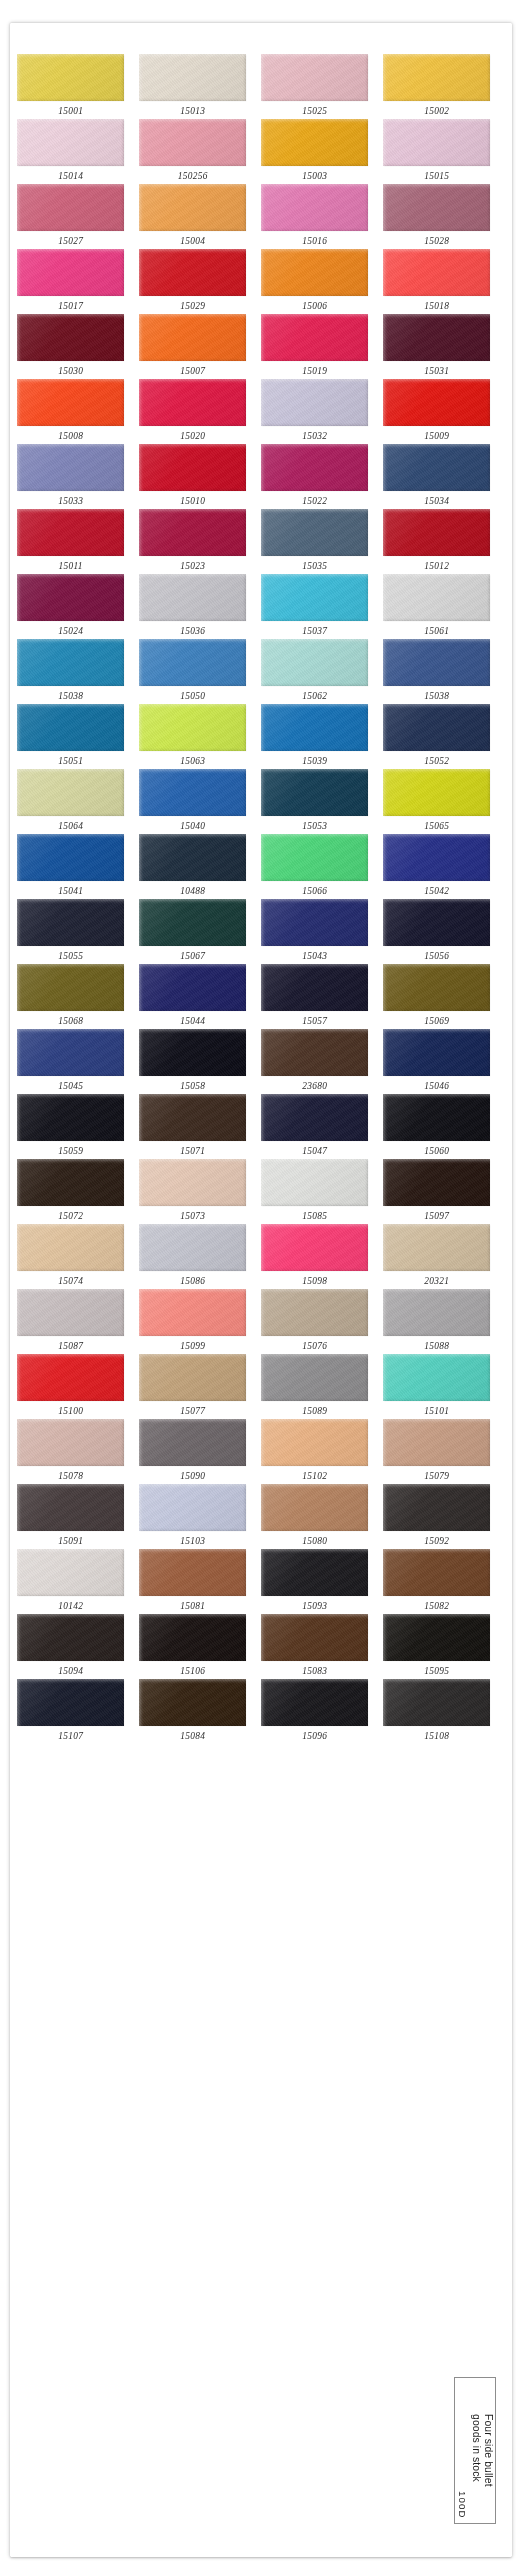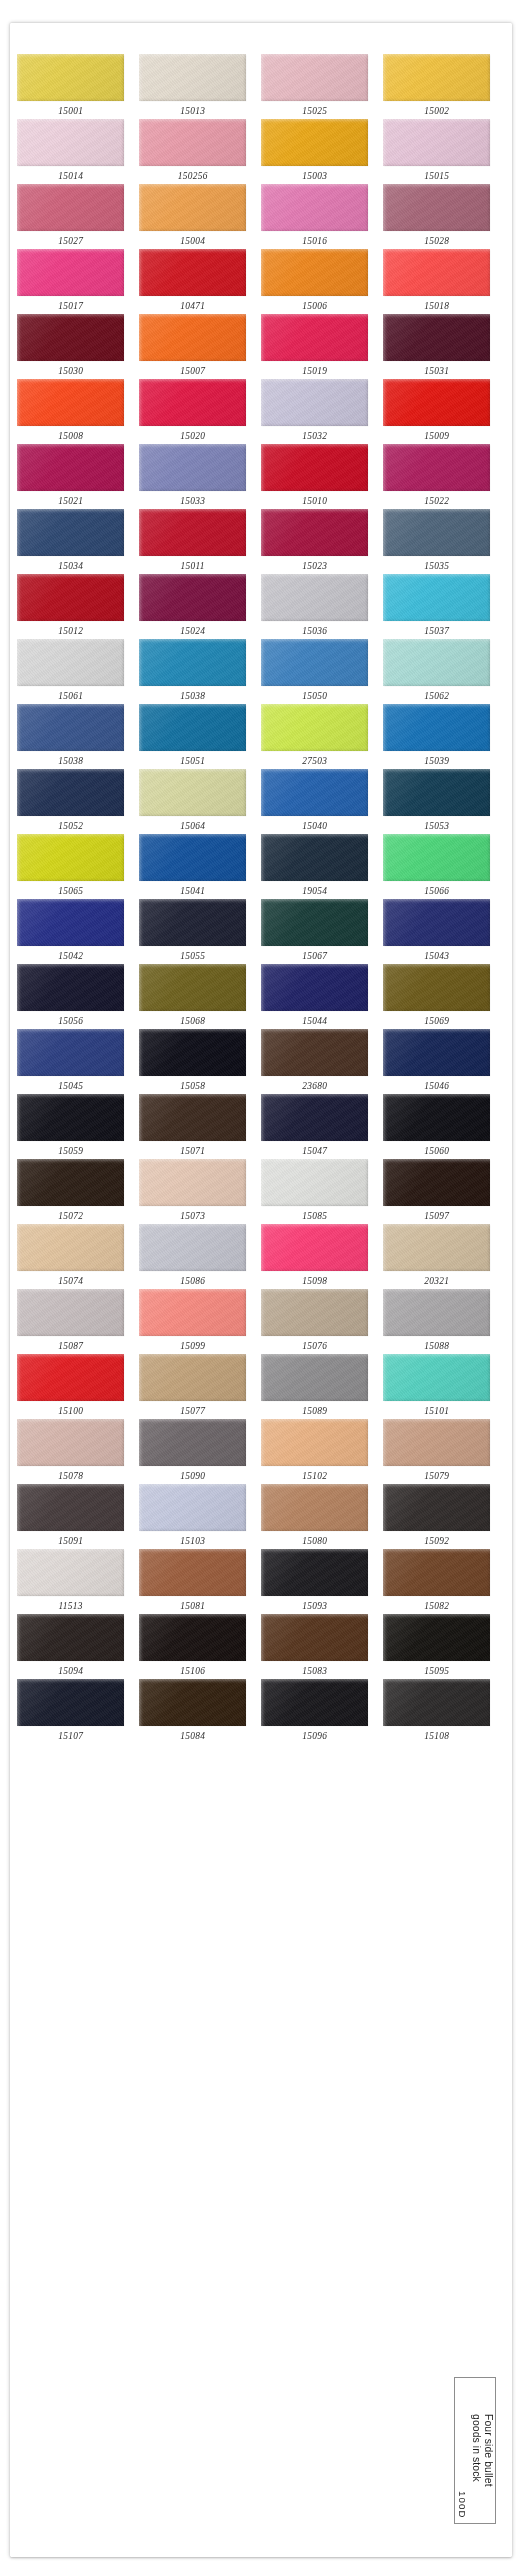--- a/index.html
+++ b/index.html
@@ -158,21 +158,21 @@
       <div class="cell">
         <div class="swatch" style="background-color: rgb(164, 100, 118);"></div>
         <div class="label">15028</div>
       </div>
       <div class="cell">
         <div class="swatch" style="background-color: rgb(236, 59, 132);"></div>
         <div class="label">15017</div>
       </div>
       <div class="cell">
         <div class="swatch" style="background-color: rgb(206, 21, 31);"></div>
-        <div class="label">10471</div>
+        <div class="label">15029</div>
       </div>
       <div class="cell">
         <div class="swatch" style="background-color: rgb(236, 133, 28);"></div>
         <div class="label">15006</div>
       </div>
       <div class="cell">
         <div class="swatch" style="background-color: rgb(251, 75, 73);"></div>
         <div class="label">15018</div>
       </div>
       <div class="cell">
@@ -201,24 +201,20 @@
       </div>
       <div class="cell">
         <div class="swatch" style="background-color: rgb(198, 194, 216);"></div>
         <div class="label">15032</div>
       </div>
       <div class="cell">
         <div class="swatch" style="background-color: rgb(226, 21, 15);"></div>
         <div class="label">15009</div>
       </div>
       <div class="cell">
-        <div class="swatch" style="background-color: rgb(171, 19, 81);"></div>
-        <div class="label">15021</div>
-      </div>
-      <div class="cell">
         <div class="swatch" style="background-color: rgb(125, 131, 183);"></div>
         <div class="label">15033</div>
       </div>
       <div class="cell">
         <div class="swatch" style="background-color: rgb(201, 11, 35);"></div>
         <div class="label">15010</div>
       </div>
       <div class="cell">
         <div class="swatch" style="background-color: rgb(171, 28, 92);"></div>
         <div class="label">15022</div>
@@ -274,21 +270,21 @@
       <div class="cell">
         <div class="swatch" style="background-color: rgb(55, 84, 140);"></div>
         <div class="label">15038</div>
       </div>
       <div class="cell">
         <div class="swatch" style="background-color: rgb(17, 111, 159);"></div>
         <div class="label">15051</div>
       </div>
       <div class="cell">
         <div class="swatch" style="background-color: rgb(203, 231, 75);"></div>
-        <div class="label">27503</div>
+        <div class="label">15063</div>
       </div>
       <div class="cell">
         <div class="swatch" style="background-color: rgb(20, 112, 181);"></div>
         <div class="label">15039</div>
       </div>
       <div class="cell">
         <div class="swatch" style="background-color: rgb(31, 47, 82);"></div>
         <div class="label">15052</div>
       </div>
       <div class="cell">
@@ -306,21 +302,21 @@
       <div class="cell">
         <div class="swatch" style="background-color: rgb(209, 212, 23);"></div>
         <div class="label">15065</div>
       </div>
       <div class="cell">
         <div class="swatch" style="background-color: rgb(17, 80, 155);"></div>
         <div class="label">15041</div>
       </div>
       <div class="cell">
         <div class="swatch" style="background-color: rgb(27, 43, 60);"></div>
-        <div class="label">19054</div>
+        <div class="label">10488</div>
       </div>
       <div class="cell">
         <div class="swatch" style="background-color: rgb(75, 212, 120);"></div>
         <div class="label">15066</div>
       </div>
       <div class="cell">
         <div class="swatch" style="background-color: rgb(36, 45, 134);"></div>
         <div class="label">15042</div>
       </div>
       <div class="cell">
@@ -341,20 +337,24 @@
       </div>
       <div class="cell">
         <div class="swatch" style="background-color: rgb(108, 95, 28);"></div>
         <div class="label">15068</div>
       </div>
       <div class="cell">
         <div class="swatch" style="background-color: rgb(30, 32, 100);"></div>
         <div class="label">15044</div>
       </div>
       <div class="cell">
+        <div class="swatch" style="background-color: rgb(22, 21, 43);"></div>
+        <div class="label">15057</div>
+      </div>
+      <div class="cell">
         <div class="swatch" style="background-color: rgb(106, 88, 24);"></div>
         <div class="label">15069</div>
       </div>
       <div class="cell">
         <div class="swatch" style="background-color: rgb(42, 61, 128);"></div>
         <div class="label">15045</div>
       </div>
       <div class="cell">
         <div class="swatch" style="background-color: rgb(12, 12, 22);"></div>
         <div class="label">15058</div>
@@ -474,21 +474,21 @@
       <div class="cell">
         <div class="swatch" style="background-color: rgb(180, 130, 95);"></div>
         <div class="label">15080</div>
       </div>
       <div class="cell">
         <div class="swatch" style="background-color: rgb(47, 42, 41);"></div>
         <div class="label">15092</div>
       </div>
       <div class="cell">
         <div class="swatch" style="background-color: rgb(223, 217, 214);"></div>
-        <div class="label">11513</div>
+        <div class="label">10142</div>
       </div>
       <div class="cell">
         <div class="swatch" style="background-color: rgb(154, 92, 60);"></div>
         <div class="label">15081</div>
       </div>
       <div class="cell">
         <div class="swatch" style="background-color: rgb(27, 26, 30);"></div>
         <div class="label">15093</div>
       </div>
       <div class="cell">

